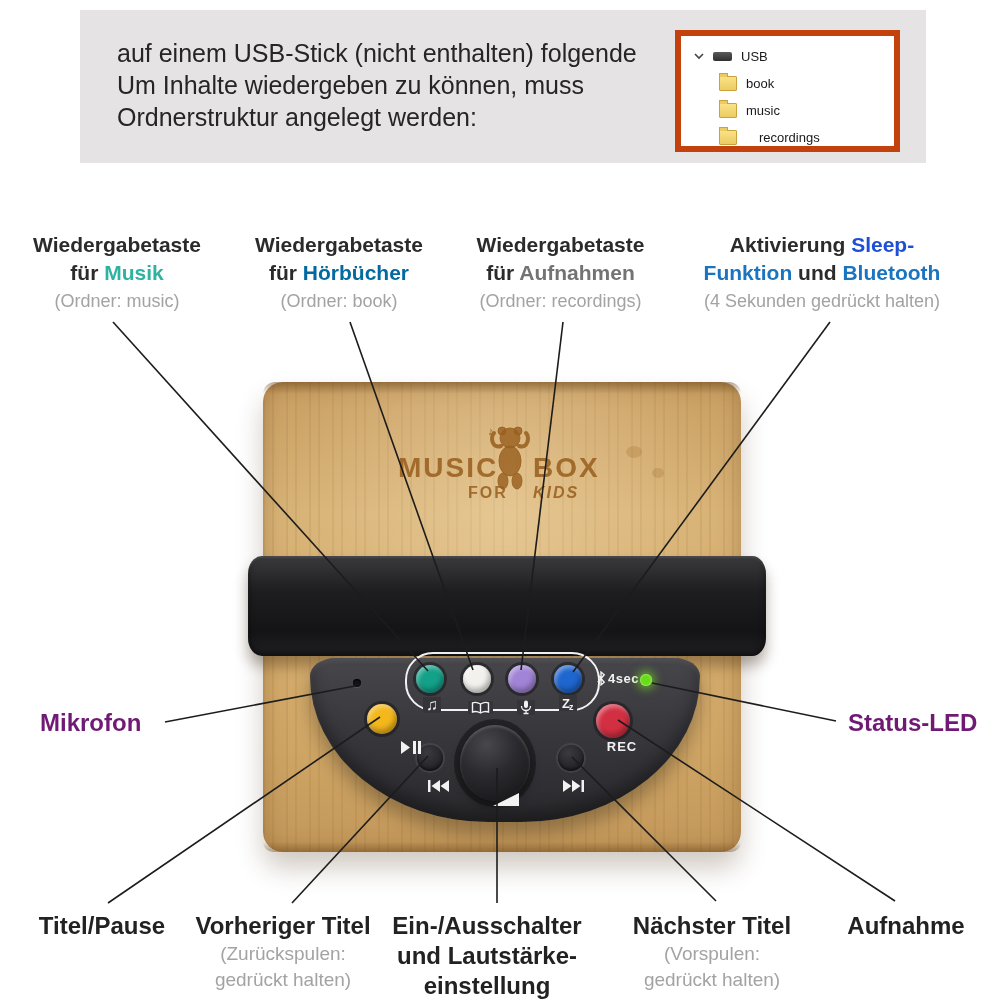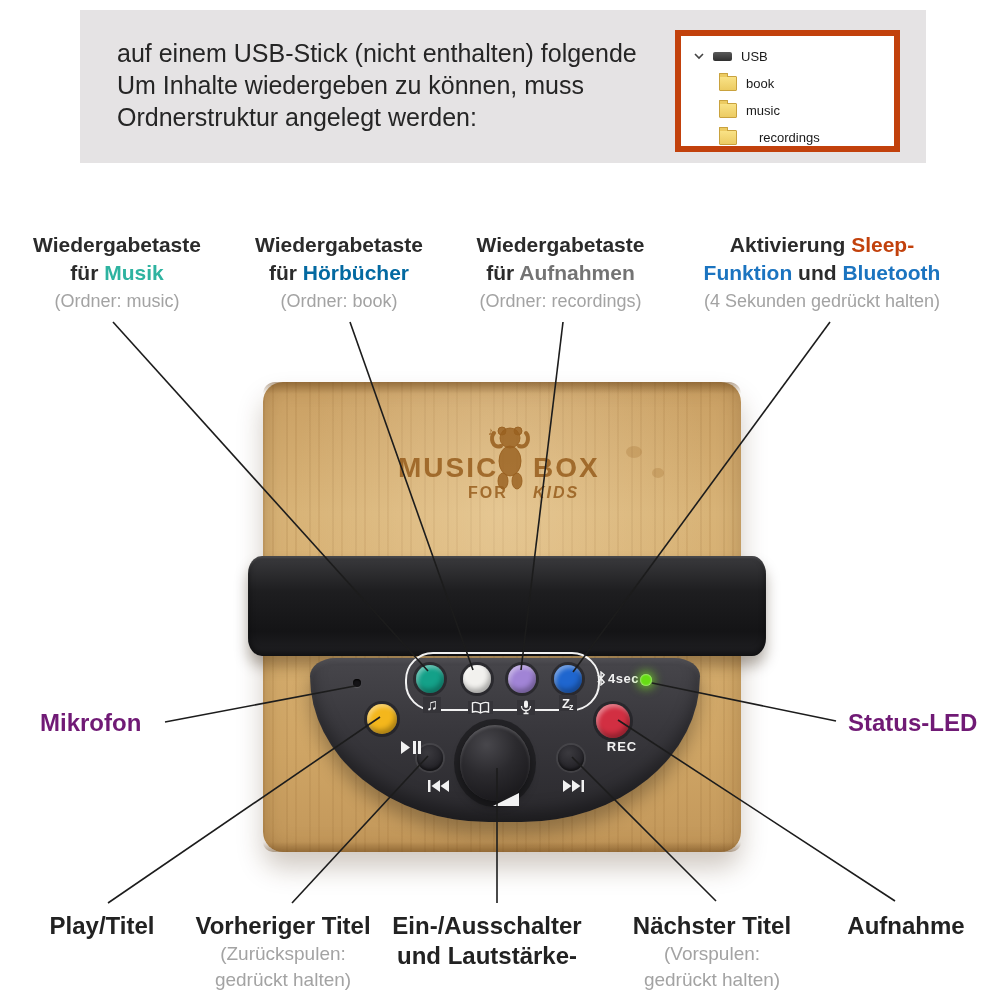--- a/index.html
+++ b/index.html
@@ -151,21 +151,21 @@
     <div>Wiedergabetaste</div>
     <div><span>für </span><span style="color: #0369a1;">Hörbücher</span></div>
     <div class="sub gray">(Ordner: book)</div>
   </div>
   <div class="tlabel z11" style="left:458px;width:205px;">
     <div>Wiedergabetaste</div>
     <div><span>für </span><span style="color: #737373;">Aufnahmen</span></div>
     <div class="sub gray">(Ordner: recordings)</div>
   </div>
   <div class="tlabel z11" style="left:688px;width:268px;">
-    <div><span>Aktivierung </span><span style="color: #c2410c;">Sleep-</span></div>
+    <div><span>Aktivierung </span><span style="color: #1d4ed8;">Sleep-</span></div>
     <div><span style="color: rgb(27, 116, 192);">Funktion</span><span> und </span><span style="color: rgb(27, 116, 192);">Bluetooth</span></div>
     <div class="sub gray">(4 Sekunden gedrückt halten)</div>
   </div>
 
   <div class="wood-box"></div>
 
   <span class="logo-word lw1">MUSIC</span>
   <span class="logo-word lw2">BOX</span>
   <span class="logo-word lw3">FOR</span>
   <span class="logo-word lw4">KIDS</span>
@@ -250,30 +250,31 @@
       <line x1="292" y1="903" x2="428" y2="756" class="conn"></line>
       <line x1="497" y1="903" x2="497" y2="768" class="conn"></line>
       <line x1="716" y1="901" x2="572" y2="757" class="conn"></line>
       <line x1="895" y1="901" x2="618" y2="720" class="conn"></line>
     </svg>
 
   <span class="slabel z11" style="left:40px;top:709px;">Mikrofon</span>
   <span class="slabel z11" style="left:848px;top:709px;">Status-LED</span>
 
   <div class="blabel z11" style="left:12px;width:180px;">
-    <div>Play/Titel</div>
+    <div>Titel/Pause</div>
   </div>
   <div class="blabel z11" style="left:183px;width:200px;">
     <div>Vorheriger Titel</div>
     <div class="sub">(Zurückspulen:</div>
     <div class="sub">gedrückt halten)</div>
   </div>
   <div class="blabel z11" style="left:377px;width:220px;">
     <div>Ein-/Ausschalter</div>
     <div>und Lautstärke-</div>
+    <div>einstellung</div>
   </div>
   <div class="blabel z11" style="left:602px;width:220px;">
     <div>Nächster Titel</div>
     <div class="sub">(Vorspulen:</div>
     <div class="sub">gedrückt halten)</div>
   </div>
   <div class="blabel z11" style="left:816px;width:180px;">
     <div>Aufnahme</div>
   </div>
 

